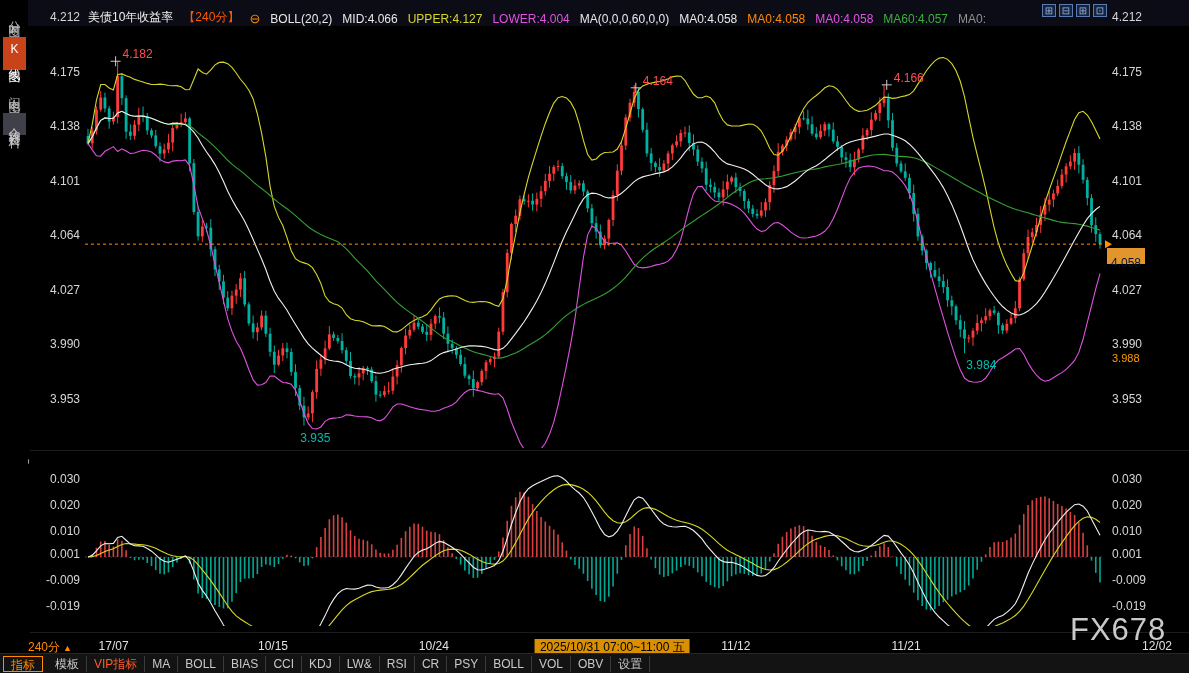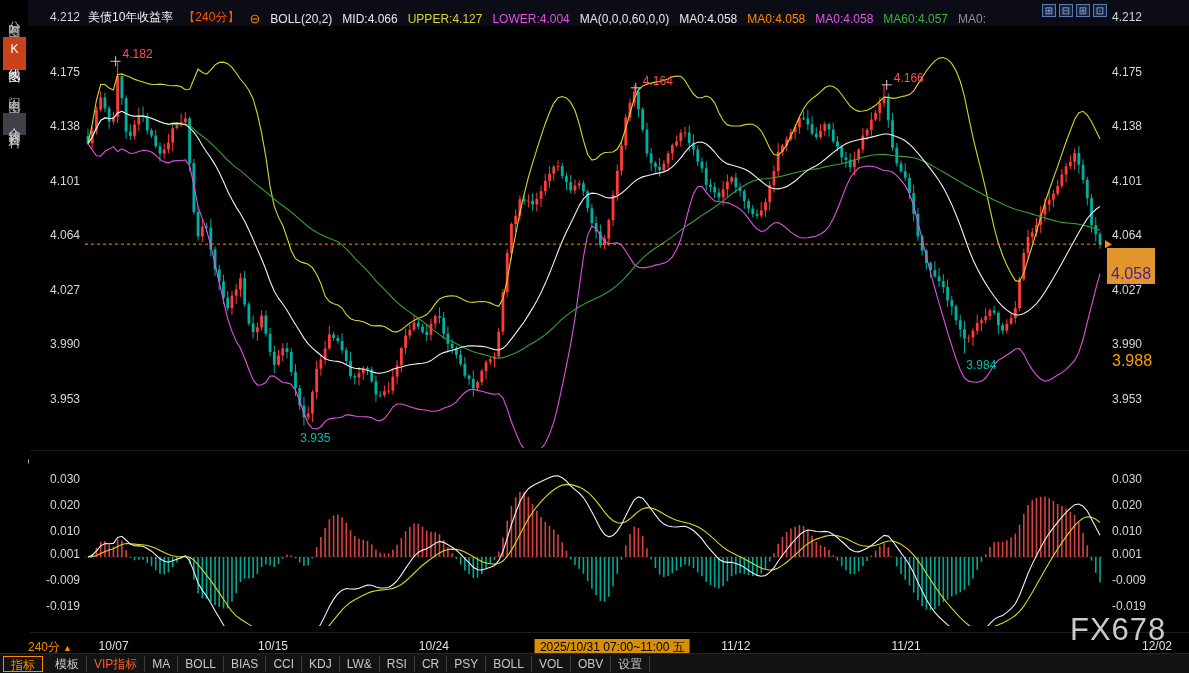--- a/index.html
+++ b/index.html
@@ -29,23 +29,23 @@
   .stab.muted{background:#40404a;color:#d0d0d0}
   
   #chart-svg{position:absolute;left:0;top:0;z-index:2;pointer-events:none}
   
   .ylab{position:absolute;font-size:12px;color:#d6d6d6;height:14px;line-height:14px;z-index:3}
   .ylab.left{left:36px;width:44px;text-align:right}
   .ylab.right{left:1112px}
   .xlab{position:absolute;top:639px;font-size:12px;color:#e2e2e2;transform:translateX(-50%);
         white-space:nowrap;z-index:3}
   .xlab.hl{background:#d98f00;color:#000;padding:0 5px;height:16px;line-height:16px}
-  .pricebadge{position:absolute;left:1107px;background:#e2952d;color:#4c1d95;font-size:16px;
-              height:15px;line-height:15px;padding:18px 4px;z-index:4}
-  .secprice{position:absolute;left:1112px;color:#ff9d00;font-size:16px;z-index:4}
+  .pricebadge{position:absolute;left:1107px;background:#e2952d;color:#0f172a;font-size:12px;
+              height:15px;line-height:15px;padding:8px 4px;z-index:4}
+  .secprice{position:absolute;left:1112px;color:#ff9d00;font-size:11px;z-index:4}
   
   .macdbar{position:absolute;left:88px;top:452px;display:flex;gap:14px;font-size:12px;z-index:3}
   .mh-label{color:#dddddd}.mh-diff{color:#eeeeee}.mh-dea{color:#d8d820}.mh-macd{color:#e254e2}
   .circleicon{position:absolute;left:18px;top:456px;width:11px;height:11px;border:1px solid #cfcfcf;
               border-radius:50%;z-index:3;cursor:pointer}
   .circleicon::after{content:"";position:absolute;left:3px;top:3px;width:3px;height:3px;
                      background:#cfcfcf;border-radius:50%}
   .sep{position:absolute;left:30px;right:0;height:1px;background:#1c1c1c;z-index:1}
   
   .period{position:absolute;left:28px;top:639px;color:#ff8a00;font-size:12px;display:flex;
@@ -910,20 +910,20 @@
     <div class="ylab left" style="top: 498px;">0.020</div>
     <div class="ylab right" style="top: 498px;">0.020</div>
     <div class="ylab left" style="top: 524px;">0.010</div>
     <div class="ylab right" style="top: 524px;">0.010</div>
     <div class="ylab left" style="top: 547.4px;">0.001</div>
     <div class="ylab right" style="top: 547.4px;">0.001</div>
     <div class="ylab left" style="top: 573.4px;">-0.009</div>
     <div class="ylab right" style="top: 573.4px;">-0.009</div>
     <div class="ylab left" style="top: 599.4px;">-0.019</div>
     <div class="ylab right" style="top: 599.4px;">-0.019</div>
-    <div class="xlab" style="left: 113.56px;">10/07</div>
+    <div class="xlab" style="left: 113.56px;">17/07</div>
     <div class="xlab" style="left: 273px;">10/15</div>
     <div class="xlab" style="left: 433.84px;">10/24</div>
     <div class="xlab hl" style="left: 612.34px;">2025/10/31 07:00~11:00 五</div>
     <div class="xlab" style="left: 735.76px;">11/12</div>
     <div class="xlab" style="left: 906.1px;">11/21</div>
     <div class="xlab" style="left: 1127px; margin-left: 30px;">12/02</div>
   </div>
 
 </body></html>

